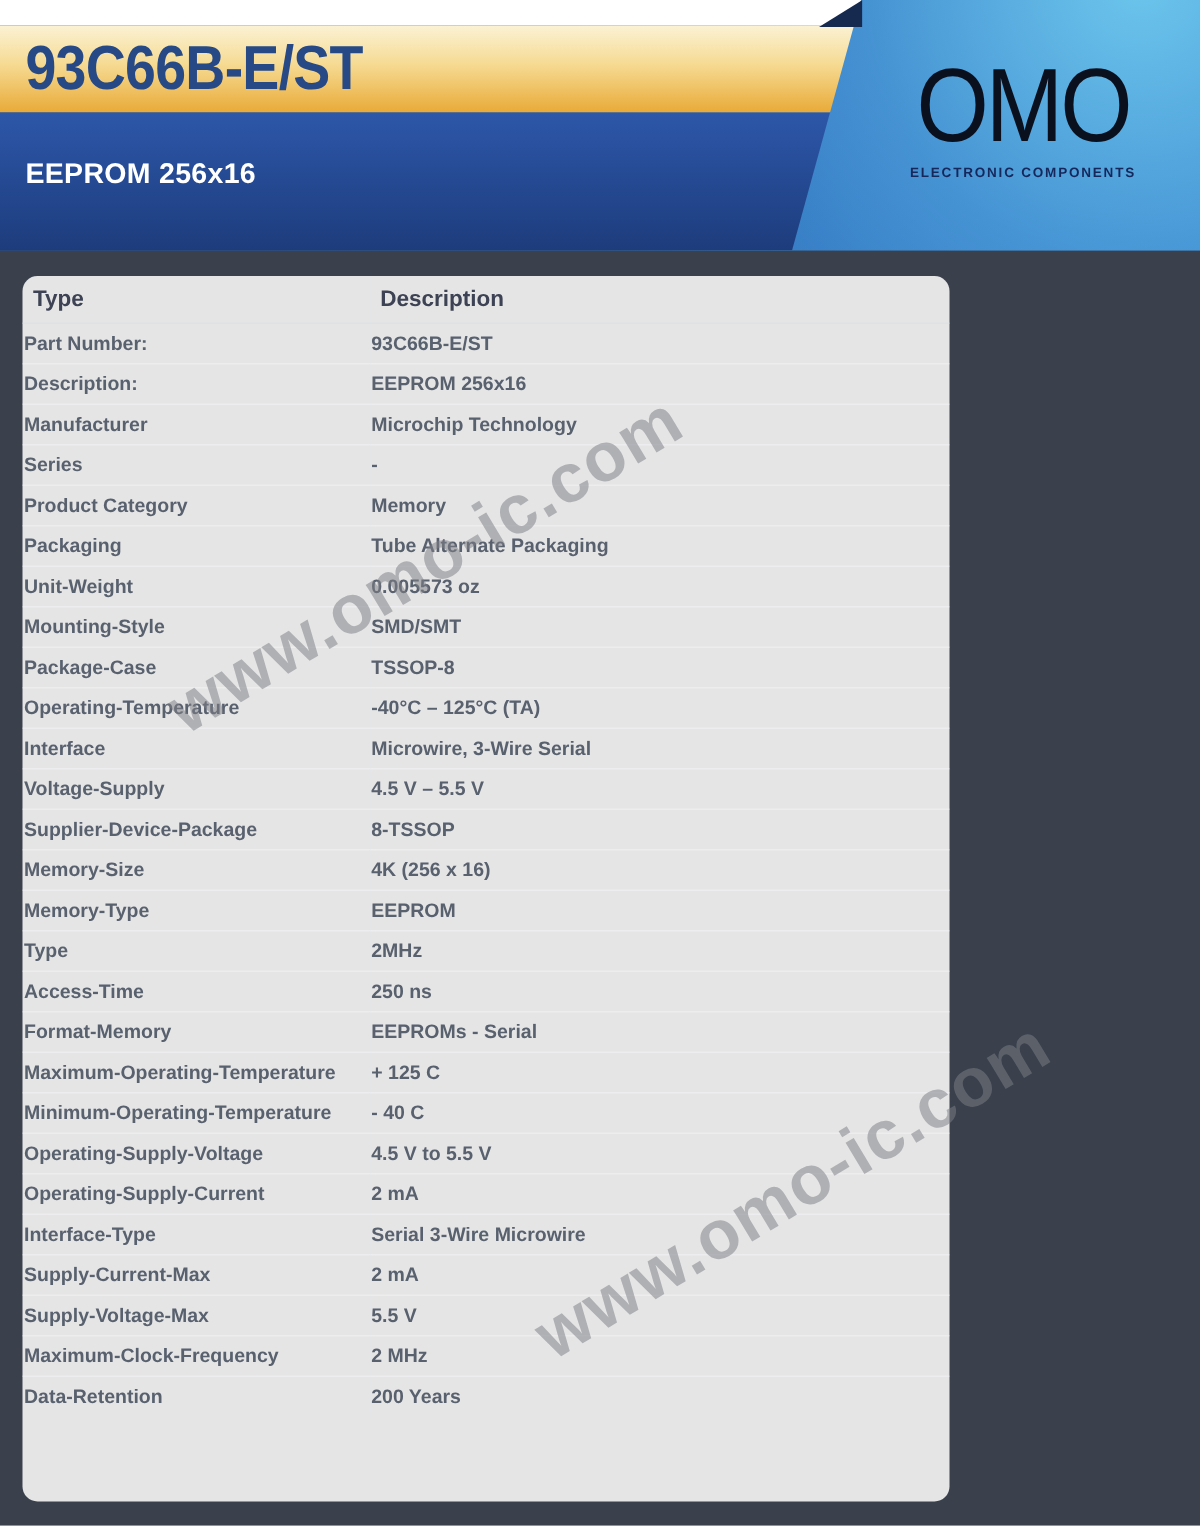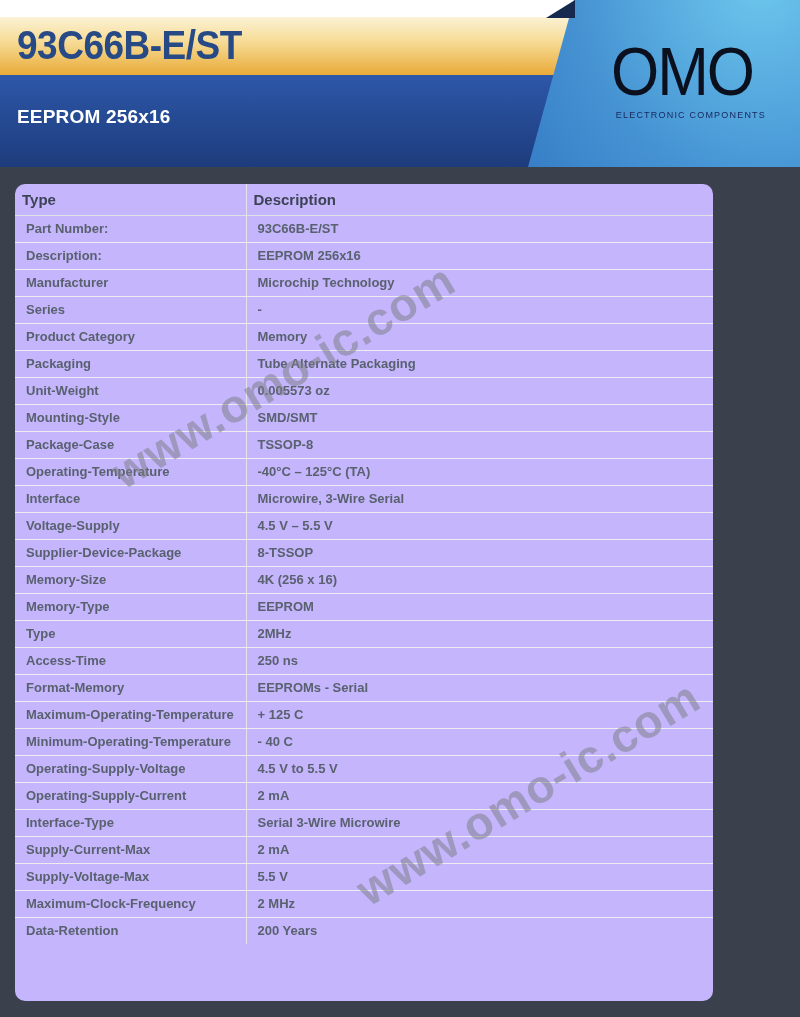--- a/index.html
+++ b/index.html
@@ -60,44 +60,44 @@
   .brand-word {
     display:inline-block;
     font-size:62px; line-height:1; font-weight:400;
     letter-spacing:-2px;
     transform:scaleY(1.12);
     transform-origin:center bottom;
     color:#0a101e;
   }
   .brand-tagline {
     margin-top:4px;
-    font-size:9px; font-weight:400; letter-spacing:1.2px;
-    color:#16275c; white-space:nowrap;text-align:right;
+    font-size:9px; font-weight:700; letter-spacing:1.2px;
+    color:#16275c; white-space:nowrap;
   }
 
   
   .spec-card {
-    position:absolute; left:15px; top:184px; width:698px; height:817px;
-    background:#c4b5fd; border-radius:10px; overflow:hidden;
+    position:absolute; left:15px; top:184px; width:618px; height:817px;
+    background:#e5e5e5; border-radius:10px; overflow:hidden;
   }
   table.spec-table {
     width:100%; border-collapse:collapse; table-layout:fixed;
   }
   table.spec-table th {
     height:31px; text-align:left; vertical-align:middle;
     font-size:15px; font-weight:700; color:#3d4354;
     border-bottom:1px solid #dfe1e5;
     padding-left:7px;
   }
   table.spec-table col.c-type { width:231px; }
   table.spec-table td {
     height:27px; vertical-align:middle;
     font-size:13px; font-weight:700; color:#59616f;
     border-bottom:1px solid #ededf0;
-    padding-left:11px;
+    padding-left:1px;
     white-space:nowrap; overflow:hidden;
   }
   table.spec-table th:first-child,
   table.spec-table td:first-child { border-right:1px solid #e3e5e9; }
   table.spec-table tr:last-child td { border-bottom:none; }
 
   
   .watermark {
     position:absolute; z-index:5; pointer-events:none;
     width:420px; text-align:center;

